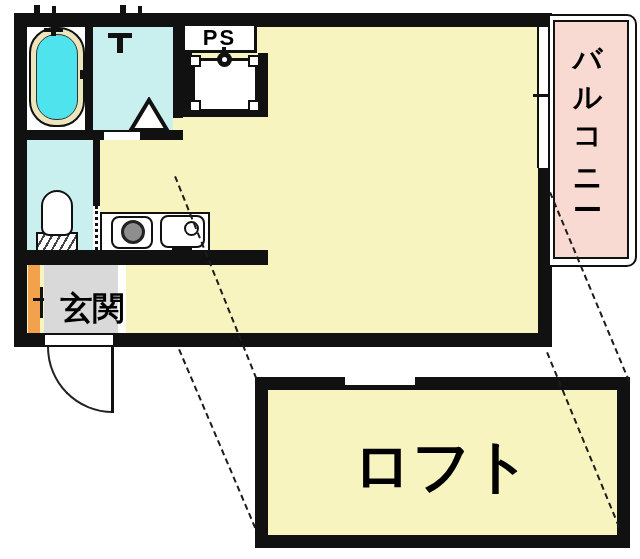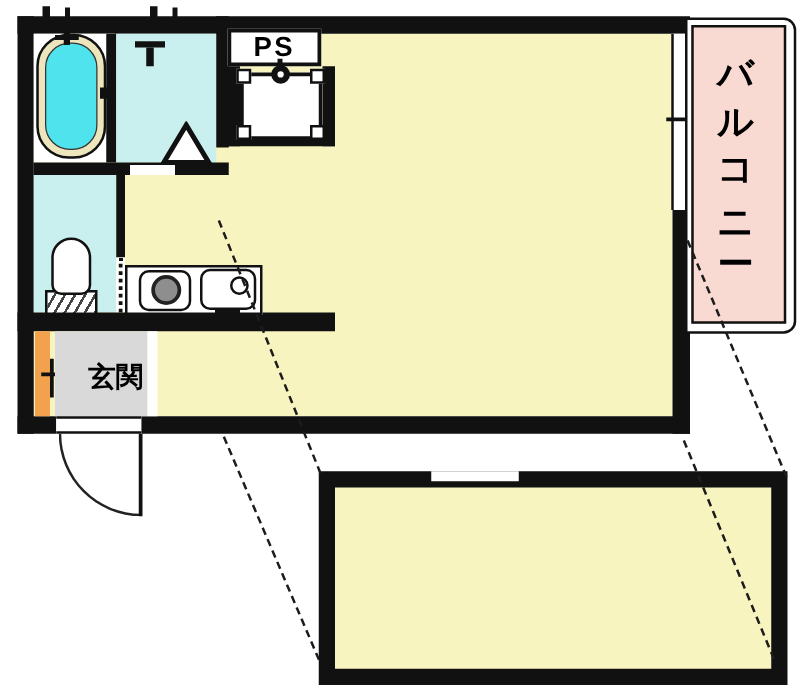--- a/index.html
+++ b/index.html
@@ -81,33 +81,34 @@
   <div style="left:121px;top:220px;width:24px;height:24px;background:var(--stove);border:3px solid #222;border-radius:50%;"></div>
   <div style="left:160px;top:215px;width:45px;height:33px;background:#fff;border:2px solid var(--wall);border-radius:8px;"></div>
   <div style="left:184px;top:221px;width:15px;height:15px;background:#fff;border:2px solid var(--wall);border-radius:50%;"></div>
   <div class="fix" style="left:172px;top:247px;width:20px;height:7px;"></div>
 
   <div style="left:28px;top:265px;width:12px;height:68px;background:var(--orange);"></div>
   <div class="fix" style="left:40px;top:287px;width:3px;height:31px;"></div>
   <div class="fix" style="left:33px;top:298px;width:16px;height:3px;"></div>
   <div style="left:44px;top:265px;width:74px;height:68px;background:var(--gray);"></div>
   <div style="left:118px;top:265px;width:8px;height:68px;background:#fff;"></div>
-  <div class="label" style="left:44px;top:287px;width:97px;font-size:22px;">玄関</div>
+  <div class="label" style="left:44px;top:287px;width:97px;font-size:32px;">玄関</div>
   <div style="left:45px;top:333px;width:68px;height:14px;background:#fff;border-top:2px solid var(--wall);border-bottom:2px solid var(--wall);"></div>
   <div style="left:47px;top:347px;width:66px;height:66px;border-left:2px solid #222;border-bottom:2px solid #222;border-bottom-left-radius:100% 100%;"></div>
   <div class="fix" style="left:111px;top:347px;width:3px;height:66px;"></div>
 
   <div style="left:548px;top:14px;width:89px;height:253px;background:#fff;border:2px solid var(--wall);border-radius:0 10px 10px 0;"></div>
   <div style="left:553px;top:20px;width:76px;height:239px;background:var(--pink);border:2px solid var(--wall);"></div>
   <div class="label" style="left:576px;top:26px;width:32px;height:230px;font-size:29px;letter-spacing:9px;
               writing-mode:vertical-rl;text-align:left;">バルコニー</div>
 
   <div class="wall" style="left:255px;top:377px;width:375px;height:171px;"></div>
   <div style="left:268px;top:390px;width:349px;height:145px;background:var(--room);"></div>
   <div style="left:345px;top:377px;width:70px;height:8px;background:#fff;"></div>
+  <div class="label" style="left:292px;top:428px;width:300px;font-size:58px;">ロフト</div>
 
 
   <div class="dash" style="left:176px;top:176px;width:218px;transform:rotate(68.1deg);"></div>
   <div class="dash" style="left:180px;top:349px;width:194px;transform:rotate(66.9deg);"></div>
   <div class="dash" style="left:551px;top:192px;width:205px;transform:rotate(67.3deg);"></div>
   <div class="dash" style="left:548px;top:352px;width:189px;transform:rotate(67.6deg);"></div>
 
 </div>
 
 </body></html>

